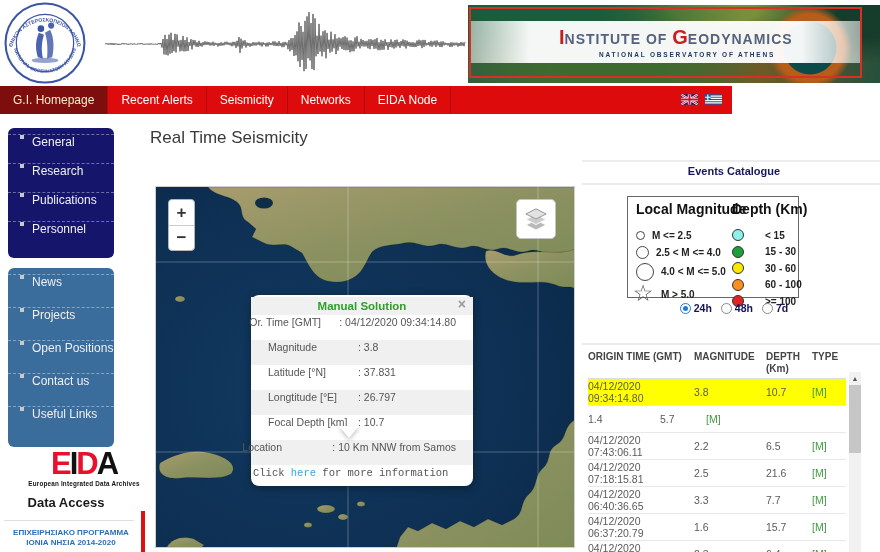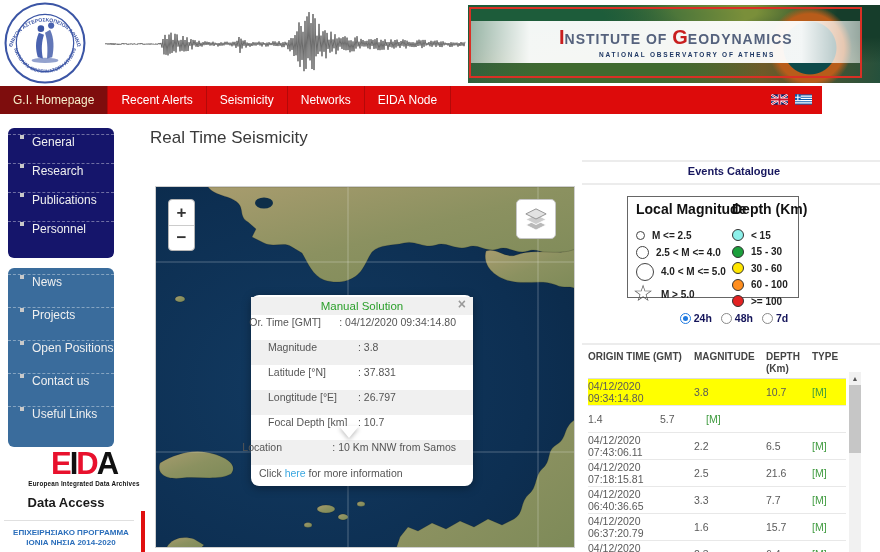--- a/index.html
+++ b/index.html
@@ -24,21 +24,21 @@
   .banner-band { position:absolute; left:3px; top:16px; width:389px; height:42px;
     background:linear-gradient(90deg, rgba(255,255,255,.55), rgba(255,255,255,.95) 15%,
       rgba(255,255,255,.95) 85%, rgba(255,255,255,.55)); padding-top:5px; }
   .inst-line { width:max-content; margin-left:88px; white-space:nowrap; }
   .inst-big { font-size:20px; font-weight:bold; color:#c81e1e; }
   .inst-rest { font-size:14px; font-weight:bold; color:#55627d; letter-spacing:1px; }
   .inst-sub { width:max-content; margin-left:128px; margin-top:2px; font-size:6.5px; font-weight:bold;
     color:#1f3864; letter-spacing:1.8px; }
 
   
-  .navbar { position:absolute; left:0; top:86px; width:822px; height:28px; background:#dd0b0b;
+  .navbar { position:absolute; left:0; top:86px; width:732px; height:28px; background:#dd0b0b;
     display:flex; align-items:stretch; }
   .nav-item { display:flex; align-items:center; padding:0 13px; color:#fff; font-size:12px;
     border-right:1px solid #b40909; cursor:pointer; }
   .nav-item.active { background:#7e0d0d; color:#f6eecb; }
   .flags { position:absolute; right:10px; top:8px; display:flex; gap:7px; }
   .flag { width:17px; height:11px; display:block; }
 
   
   .side-box { position:absolute; left:8px; width:106px; border-radius:6px; padding:6px 0 8px 0; }
   .side-box.navy { top:128px; background:#15156b; }
@@ -74,27 +74,27 @@
   .layerctl { position:absolute; right:18px; top:12px; width:40px; height:40px; background:#fff;
     border:1px solid #c5c5c5; border-radius:5px; display:flex; align-items:center;
     justify-content:center; cursor:pointer; }
 
   
   .popup { position:absolute; left:95px; top:108px; width:222px; background:#fff;
     border-radius:8px; box-shadow:0 2px 10px rgba(0,0,0,.35); padding:2px 0 4px 0; }
   .popup-close { position:absolute; top:1px; right:7px; font-size:14px; font-weight:bold;
     color:#9a9a9a; cursor:pointer; }
   .popup-title { height:18px; line-height:18px; text-align:center; font-size:11.5px;
-    font-weight:normal; color:#2ca02c; background:#f0f0f0; }
+    font-weight:bold; color:#2ca02c; background:#f0f0f0; }
   .p-row { display:flex; height:25px; line-height:15px; font-size:10.5px; color:#555;
     padding:0 17px;justify-content:flex-end; }
   .p-row:nth-of-type(even) { background:#f0f0f0; }
   .p-label { width:90px; flex:none; }
   .p-val { flex:1; white-space:nowrap; }
-  .p-footer { height:17px; line-height:17px; font-size:10.5px; color:#555; padding:0 8px; }
+  .p-footer { height:17px; line-height:17px; font-size:10.5px; color:#555; padding:0 2px;font-family:Liberation Mono, monospace; }
   .p-link { color:#3aa7e0; cursor:pointer; }
   .popup-tail { position:absolute; left:183px; top:239px; width:0; height:0;
     border-left:10px solid transparent; border-right:10px solid transparent;
     border-top:12px solid #fff; filter:drop-shadow(0 2px 2px rgba(0,0,0,.25)); }
 
   
   .ev-line1 { position:absolute; left:582px; top:160px; width:298px; height:2px; background:#ececec; }
   .ev-title { position:absolute; left:588px; top:165px; width:292px; text-align:center;
     font-size:11px; font-weight:bold; color:#17175e; }
   .ev-line2 { position:absolute; left:582px; top:183px; width:298px; height:2px; background:#ececec; }
@@ -107,24 +107,24 @@
   .mag-row { display:flex; align-items:center; gap:7px; }
   .mag-shape { flex:none; border:1.2px solid #444; border-radius:50%; background:#fff; }
   .mag-row:nth-of-type(1) { height:16px; } .mag-row:nth-of-type(1) .mag-shape { width:9px; height:9px; }
   .mag-row:nth-of-type(2) { height:18px; } .mag-row:nth-of-type(2) .mag-shape { width:13px; height:13px; }
   .mag-row:nth-of-type(3) { height:21px; } .mag-row:nth-of-type(3) .mag-shape { width:18px; height:18px; }
   .mag-row:nth-of-type(4) { height:24px; }
   .mag-shape.star { border:none; border-radius:0; background:none; width:22px; height:22px;
     font-size:23px; line-height:21px; color:#555; text-align:center; margin-left:-4px; }
   .mag-shape.star::before { content:"☆"; }
   .mag-label, .dep-label { font-size:10px; font-weight:bold; color:#222; white-space:nowrap; }
-  .dep-row { display:flex; align-items:center; gap:7px; height:16.5px; }
+  .dep-row { display:flex; align-items:center; gap:21px; height:16.5px; }
   .depth-shape { flex:none; width:12px; height:12px; border:1px solid #333; border-radius:50%; }
 
-  .filters { position:absolute; left:588px; top:312px; width:292px; display:flex;
+  .filters { position:absolute; left:588px; top:302px; width:292px; display:flex;
     justify-content:center; gap:9px; align-items:flex-end; }
   .tf { display:flex; align-items:center; gap:3px; cursor:pointer; }
   .tf-radio { width:11px; height:11px; border:1px solid #8a8a8a; border-radius:50%; background:#fff; }
   .tf-radio.checked { border-color:#1f7ae0; }
   .tf-radio.checked::after { content:""; display:block; width:5px; height:5px; margin:2px;
     background:#1f7ae0; border-radius:50%; }
   .tf-label { font-size:10.5px; font-weight:bold; color:#14145a; }
 
   .ev-line3 { position:absolute; left:582px; top:343px; width:298px; height:2px; background:#ececec; }
 

